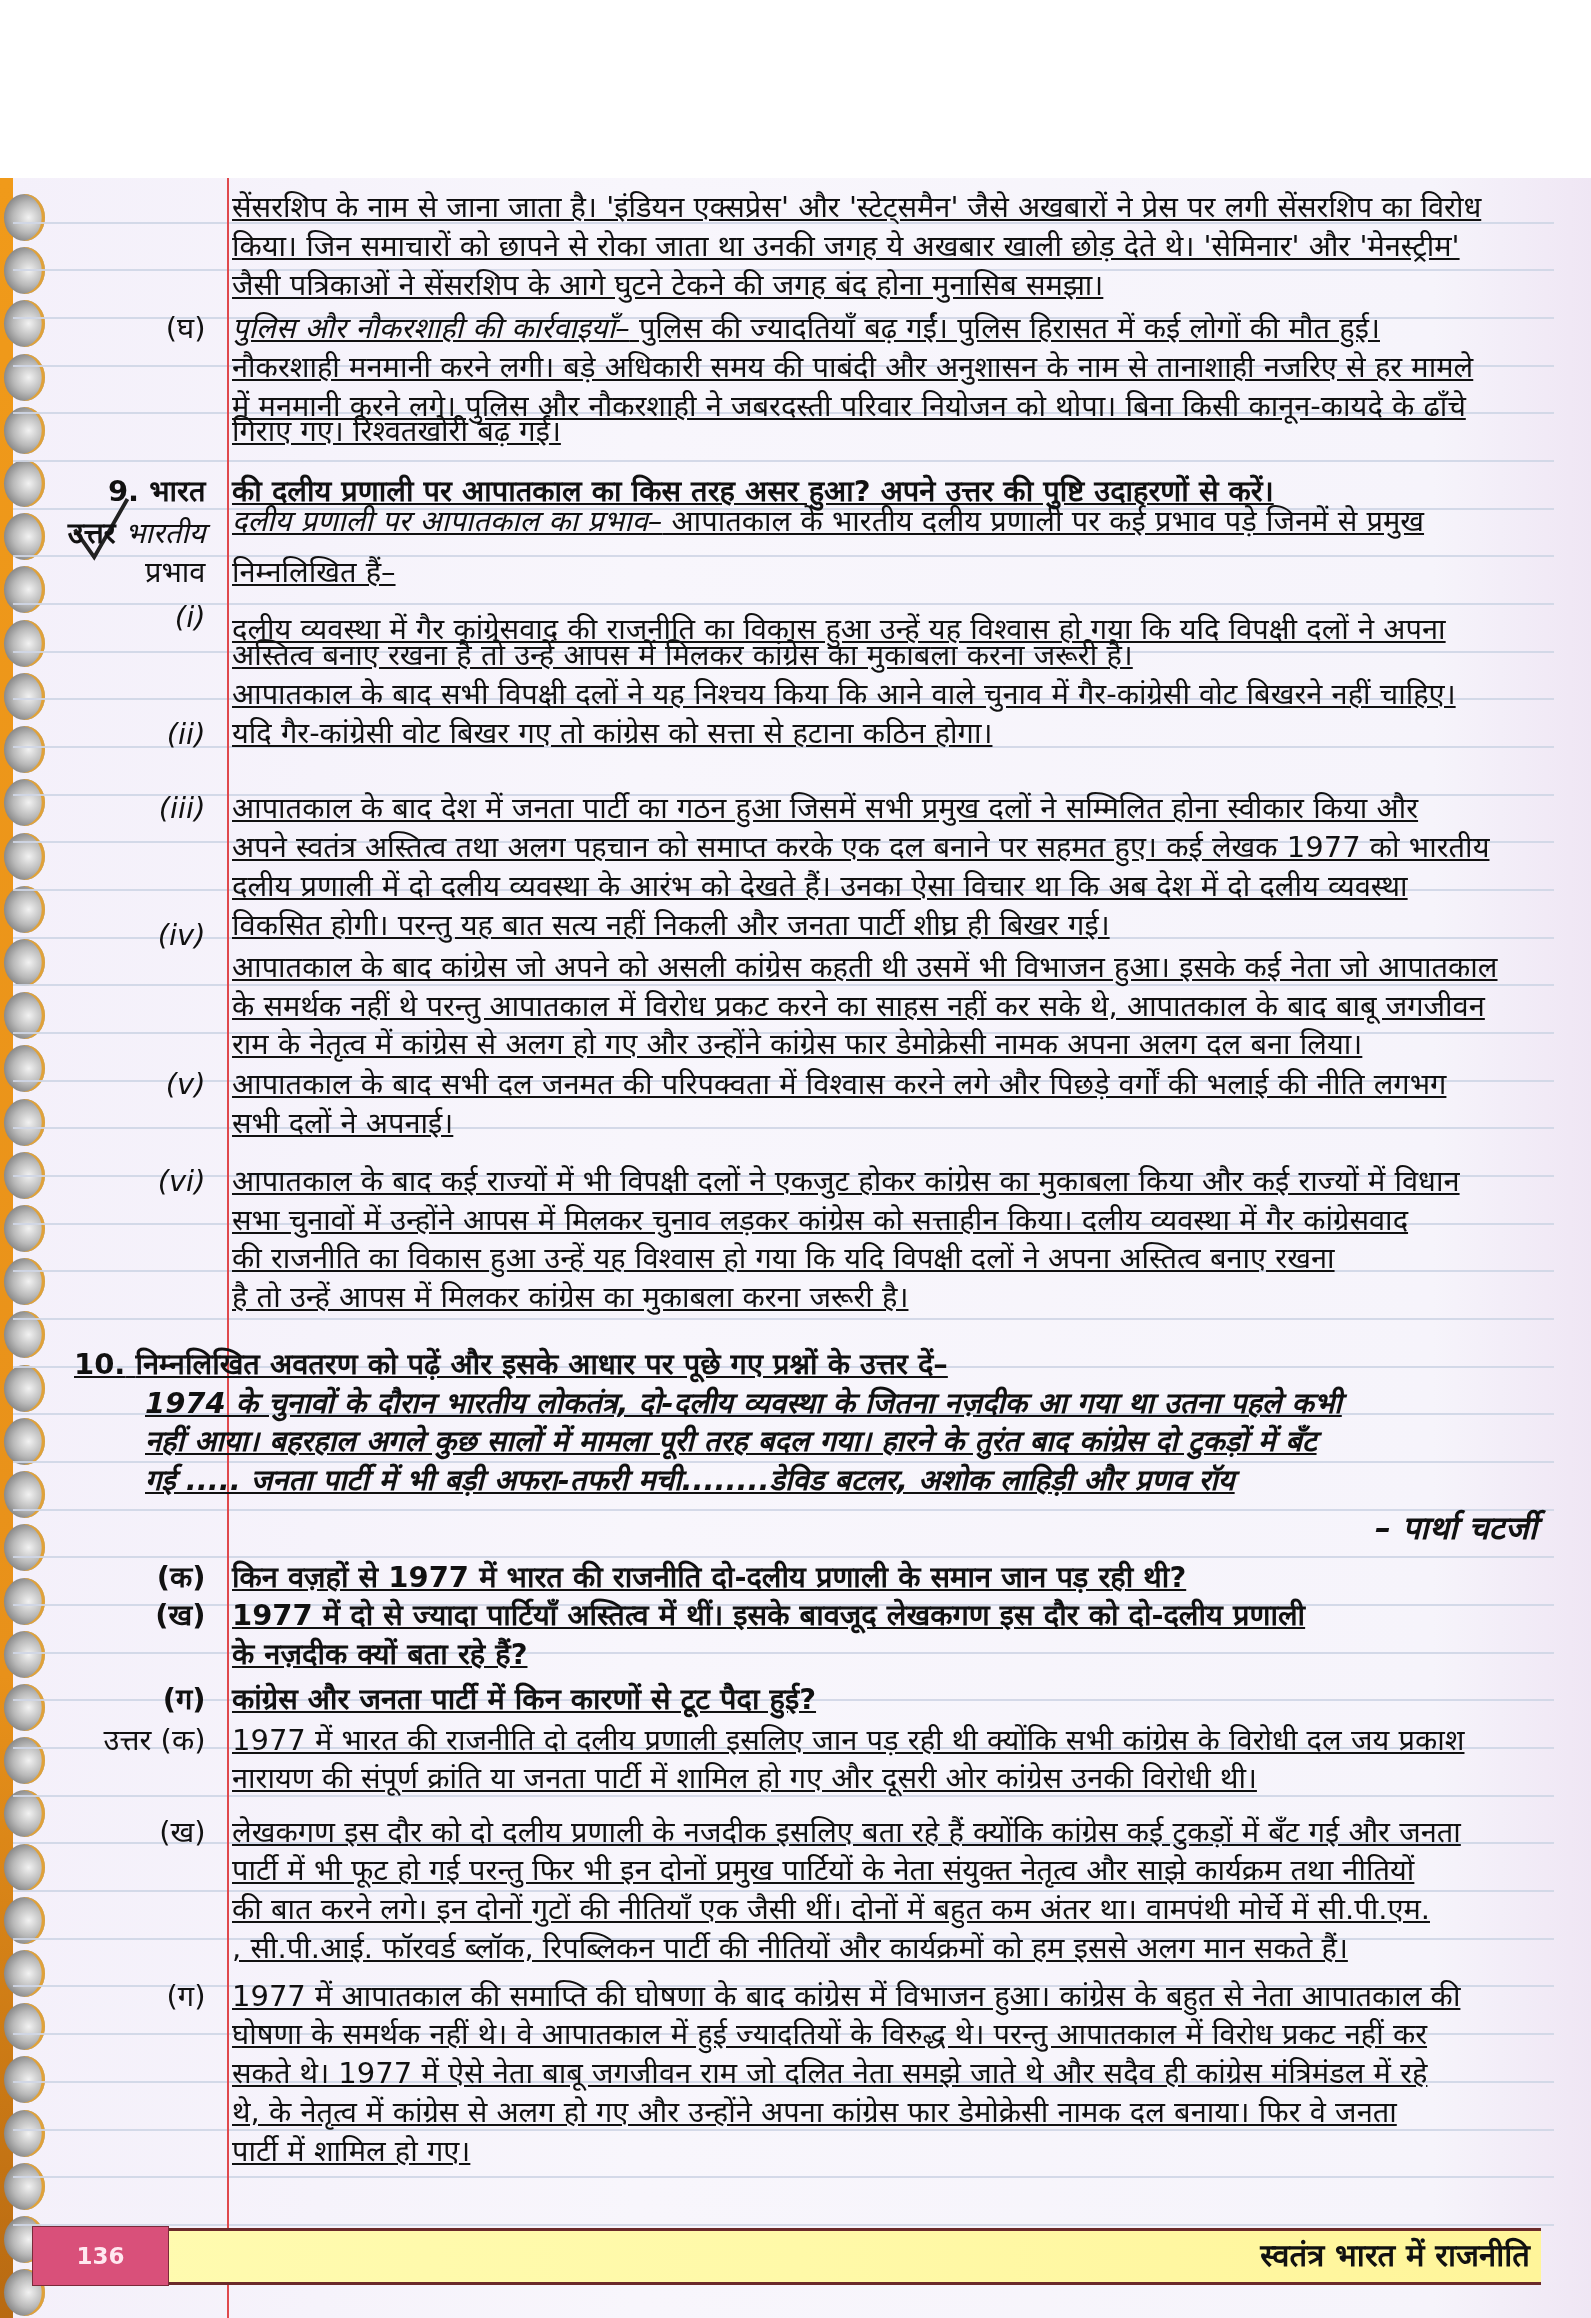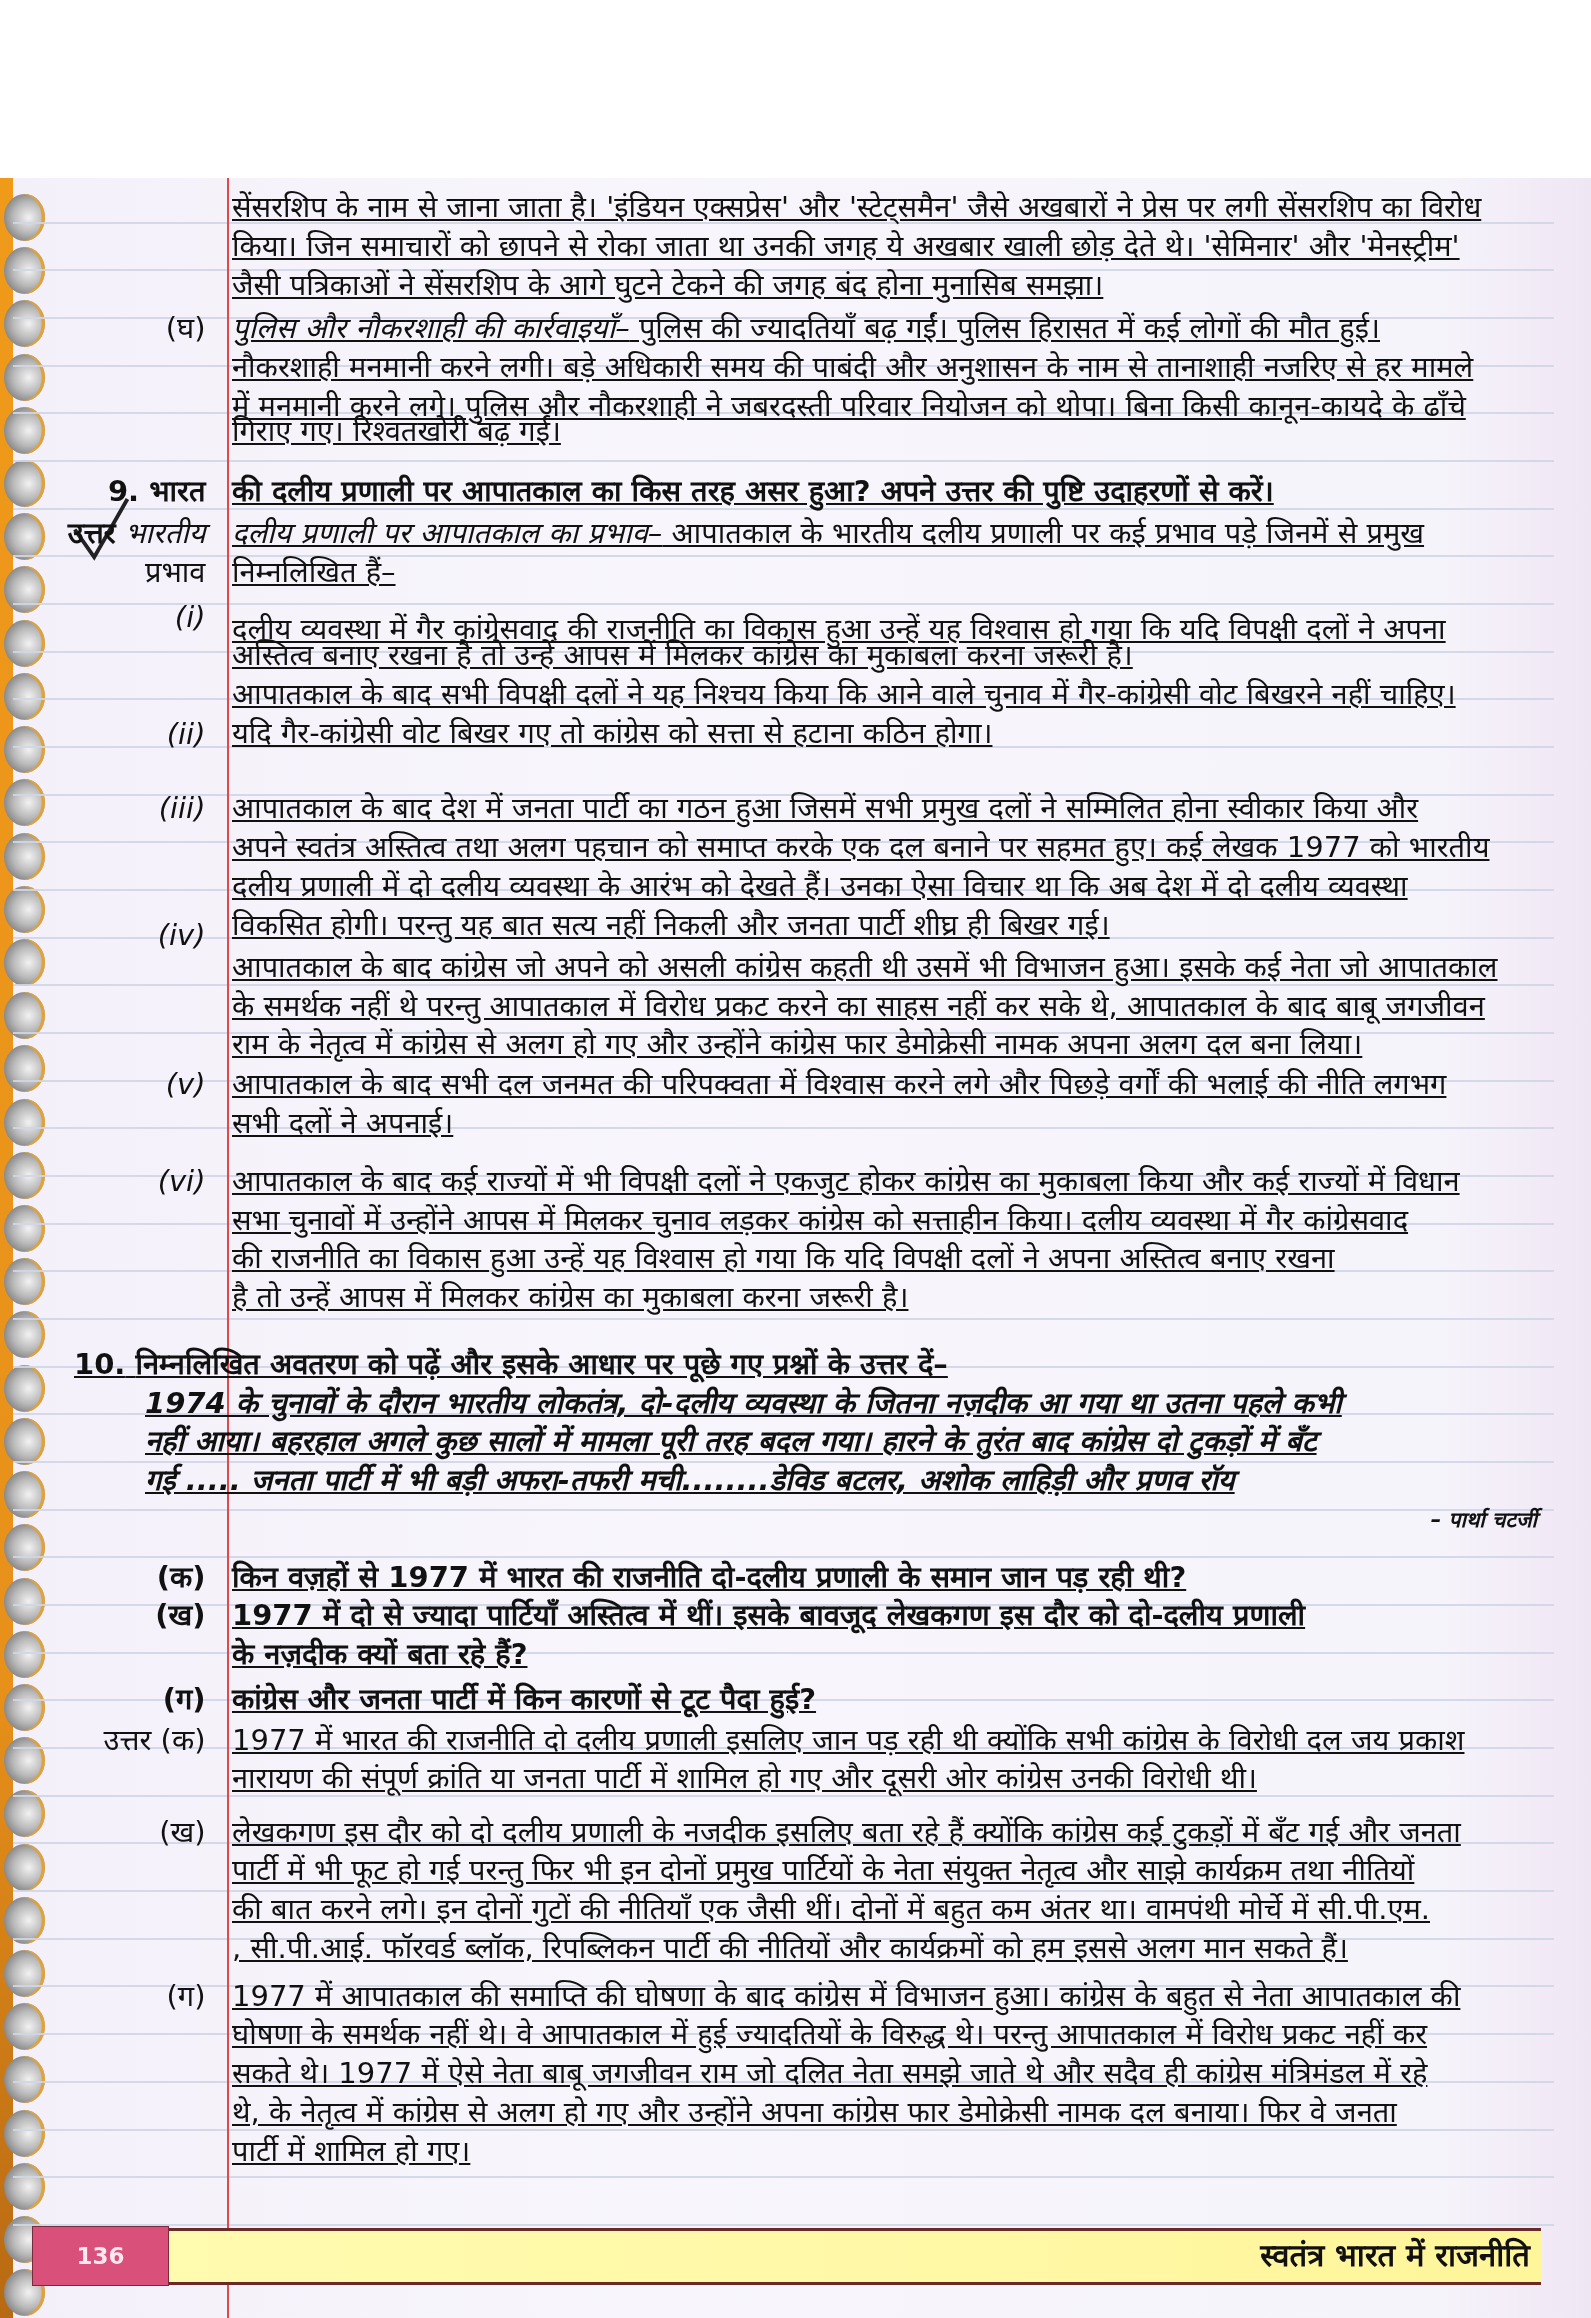--- a/index.html
+++ b/index.html
@@ -39,21 +39,21 @@
     text-decoration: underline;
   }
   .label {
     position: absolute; font-size: 29px; line-height: 39px; text-align: right;
     width: 200px; left: 5.5px; white-space: nowrap;
   }
   .bold { font-weight: bold; }
   .italic { font-style: italic; }
   .q-line { font-weight: bold; }
   .passage { font-weight: bold; font-style: italic; }
-  .author { position: absolute; right: 55px; font-weight: bold; font-style: italic; font-size: 21px; }
+  .author { position: absolute; right: 55px; font-weight: bold; font-style: italic; font-size: 32px; }
   .tick {
     position: absolute; left: 72px; top: 496px; width: 61px; height: 67px;
   }
   .footer-bar {
     position: absolute; left: 55px; top: 2228px; width: 1486px; height: 51px;
     background: linear-gradient(90deg, #fffbb0 0%, #fff9a8 50%, #fff59a 100%);
     border-top: 3.3px solid #6b2a2a; border-bottom: 3.3px solid #6b2a2a;
   }
   .page-num-box {
     position: absolute; left: 32px; top: 2226px; width: 135px; height: 58px;
@@ -173,21 +173,21 @@
   <div class="label" style="top:309px">(घ)</div>
   <div class="line" style="top:309px"><span class="italic">पुलिस और नौकरशाही की कार्रवाइयाँ–</span><span> पुलिस की ज्यादतियाँ बढ़ गईं। पुलिस हिरासत में कई लोगों की मौत हुई।</span></div>
   <div class="line" style="top:348px">नौकरशाही मनमानी करने लगी। बड़े अधिकारी समय की पाबंदी और अनुशासन के नाम से तानाशाही नजरिए से हर मामले</div>
   <div class="line" style="top:387px">में मनमानी करने लगे। पुलिस और नौकरशाही ने जबरदस्ती परिवार नियोजन को थोपा। बिना किसी कानून-कायदे के ढाँचे</div>
   <div class="line" style="top:412px">गिराए गए। रिश्वतखोरी बढ़ गई।</div>
 
   <div class="label q-line" style="top:472px"><span>9.</span> <span>भारत</span></div>
   <div class="line q-line" style="top:472px">की दलीय प्रणाली पर आपातकाल का किस तरह असर हुआ? अपने उत्तर की पुष्टि उदाहरणों से करें।</div>
 
   <div class="label" style="top:514px"><span class="bold">उत्तर</span> <span class="italic">भारतीय</span></div>
-  <div class="line" style="top:514px"><span class="italic">दलीय प्रणाली पर आपातकाल का प्रभाव–</span><span> आपातकाल के भारतीय दलीय प्रणाली पर कई प्रभाव पड़े जिनमें से प्रमुख</span></div>
+  <div class="line" style="top:502px"><span class="italic">दलीय प्रणाली पर आपातकाल का प्रभाव–</span><span> आपातकाल के भारतीय दलीय प्रणाली पर कई प्रभाव पड़े जिनमें से प्रमुख</span></div>
   <div class="label" style="top:553px">प्रभाव</div>
   <div class="line" style="top:553px">निम्नलिखित हैं–</div>
 
   <div class="label italic" style="top:598px">(i)</div>
   <div class="line" style="top:610px">दलीय व्यवस्था में गैर कांग्रेसवाद की राजनीति का विकास हुआ उन्हें यह विश्वास हो गया कि यदि विपक्षी दलों ने अपना</div>
   <div class="line" style="top:636px">अस्तित्व बनाए रखना है तो उन्हें आपस में मिलकर कांग्रेस का मुकाबला करना जरूरी है।</div>
 
   <div class="label italic" style="top:715px">(ii)</div>
   <div class="line" style="top:675px">आपातकाल के बाद सभी विपक्षी दलों ने यह निश्चय किया कि आने वाले चुनाव में गैर-कांग्रेसी वोट बिखरने नहीं चाहिए।</div>
   <div class="line" style="top:714px">यदि गैर-कांग्रेसी वोट बिखर गए तो कांग्रेस को सत्ता से हटाना कठिन होगा।</div>

